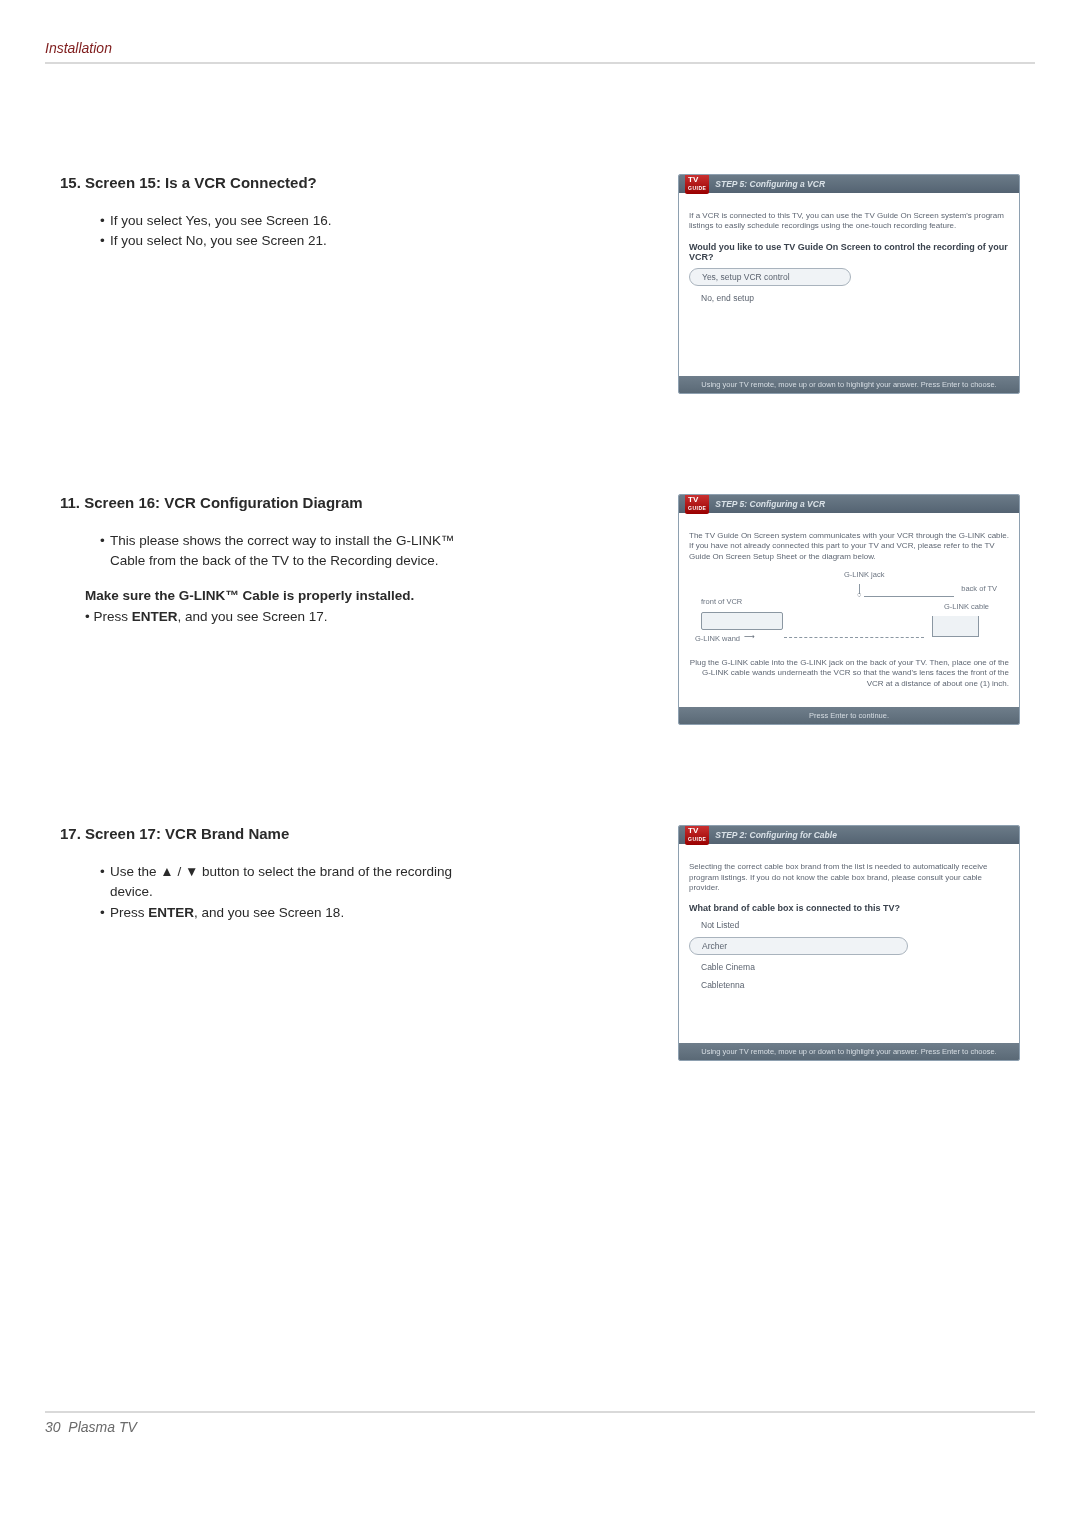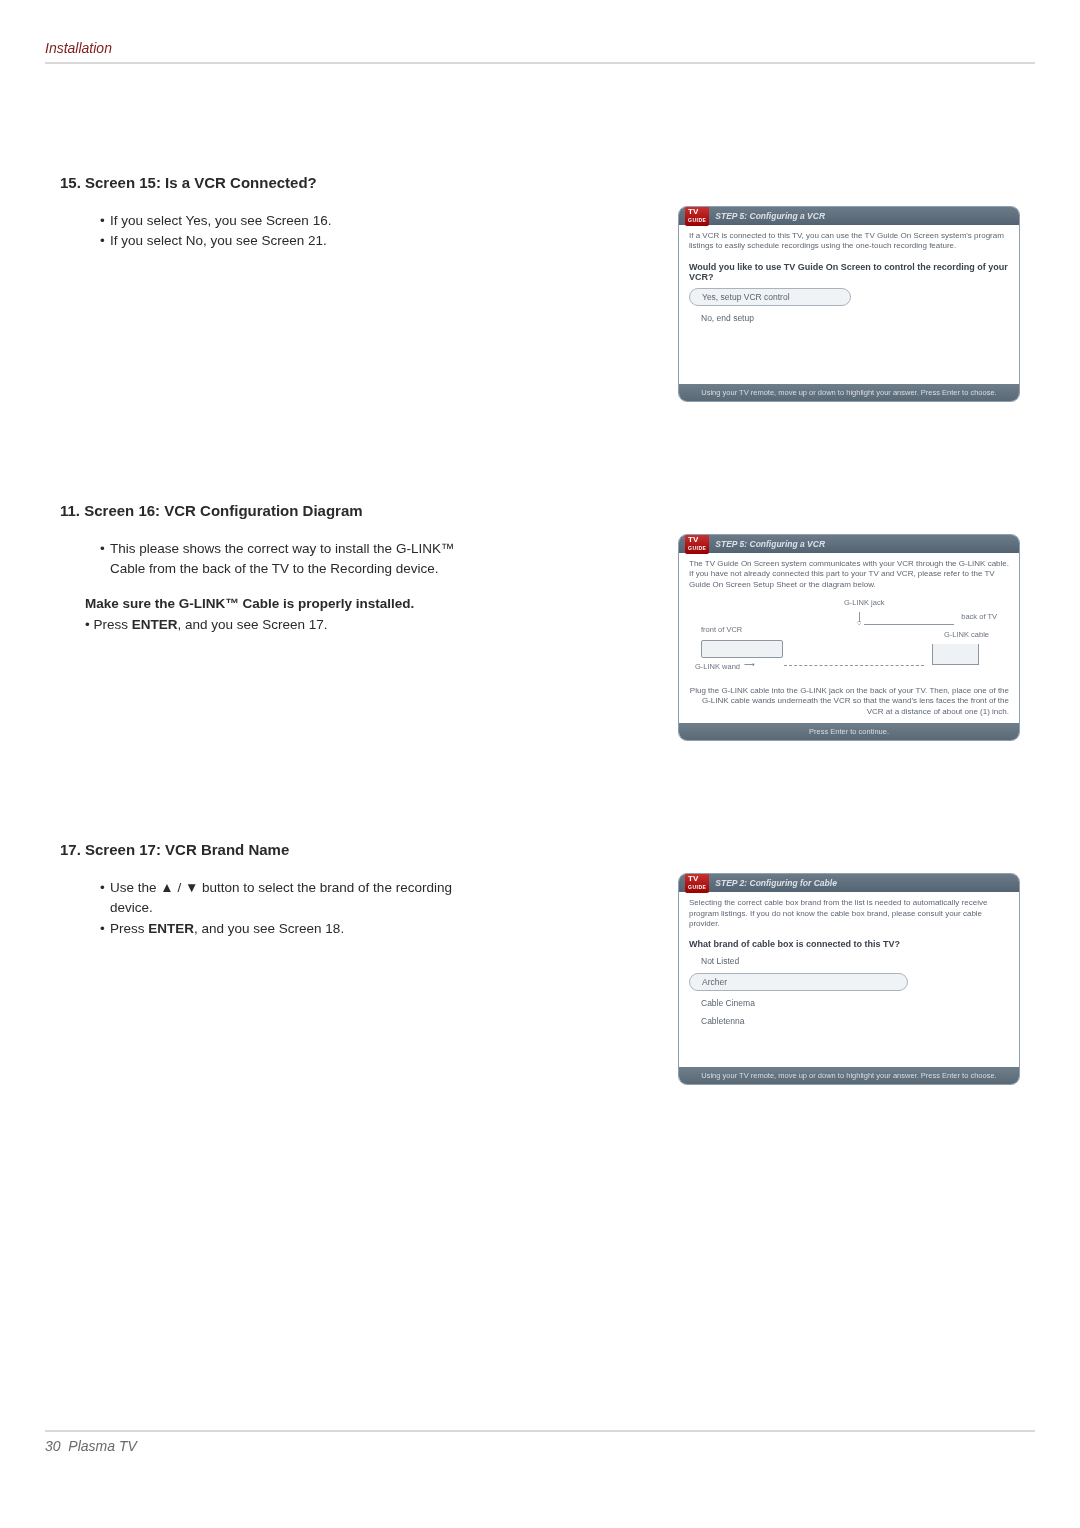--- a/index.html
+++ b/index.html
@@ -68,27 +68,26 @@
     top: 0;
   }
   .loose li { padding-left: 0; }
   .loose li::before { content: "•"; left: -10px; }
   strong { font-weight: bold; }
 
   
   .panel {
     width: 340px;
     border: 1px solid #8ea0b0;
-    border-radius: 9px;
+    border-radius: 2px;
     background: #e9eef2;
     font-size: 9px;
     color: #5a636f;
     overflow: hidden;
     box-shadow: 0 0 0 4px #fff;
-    margin-top: 32px;
   }
   .panel .titlebar {
     display: flex;
     align-items: center;
     background: linear-gradient(#6b7b88, #546372);
     color: #d9e1e7;
     height: 18px;
     padding: 0 6px;
     font-size: 8.5px;
     font-style: italic;
@@ -102,21 +101,21 @@
     font-style: normal;
     font-size: 8px;
     padding: 2px 3px;
     border-radius: 2px;
     margin-right: 6px;
     line-height: 8px;
   }
   .panel .tvlogo small { display:block; font-size:5px; letter-spacing:0.5px; }
   .panel-body {
     background: #fff;
-    padding: 6px 10px;
+    padding: 18px 10px;
   }
   .panel-desc {
     font-size: 8px;
     line-height: 1.3;
     color: #5f6773;
   }
   .panel-question {
     font-weight: bold;
     font-size: 9px;
     color: #3a424d;
@@ -157,21 +156,21 @@
     border: 1px solid #8b97a2;
     background: #eef2f5;
   }
   .diag-label { position:absolute; font-size:7.5px; color:#6b7480; }
   .diag-line { position:absolute; background:#8b97a2; }
 
   .footer {
     position: absolute;
     left: 45px;
     right: 45px;
-    bottom: 74px;
+    bottom: 93px;
   }
   .footer-text {
     font-style: italic;
     font-size: 14px;
     color: #6a6a6a;
     padding-top: 6px;
   }
 </style>
 </head>
 <body>

